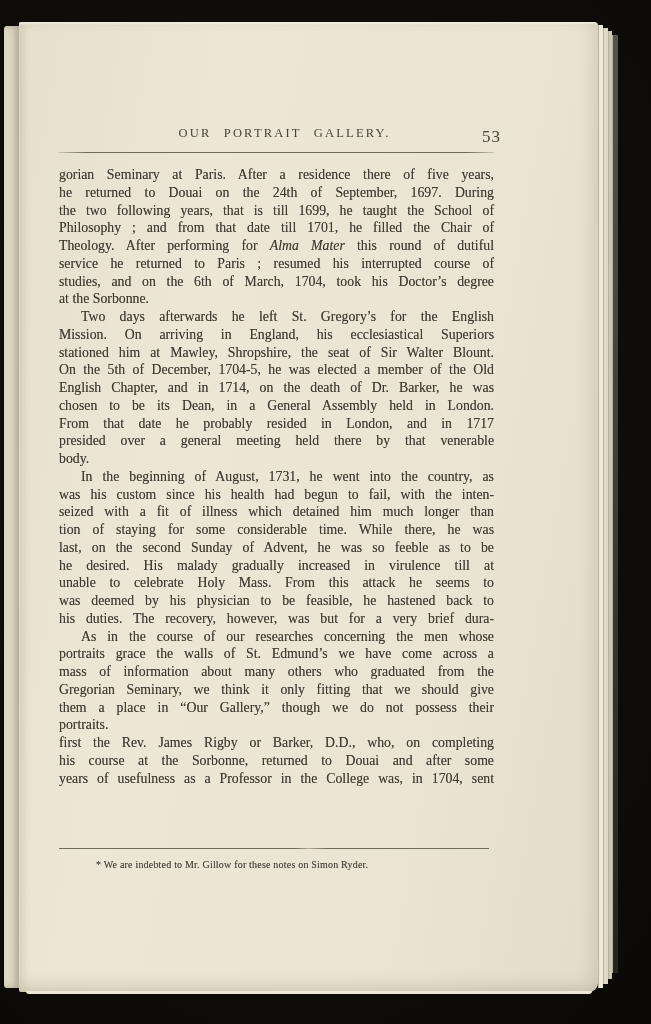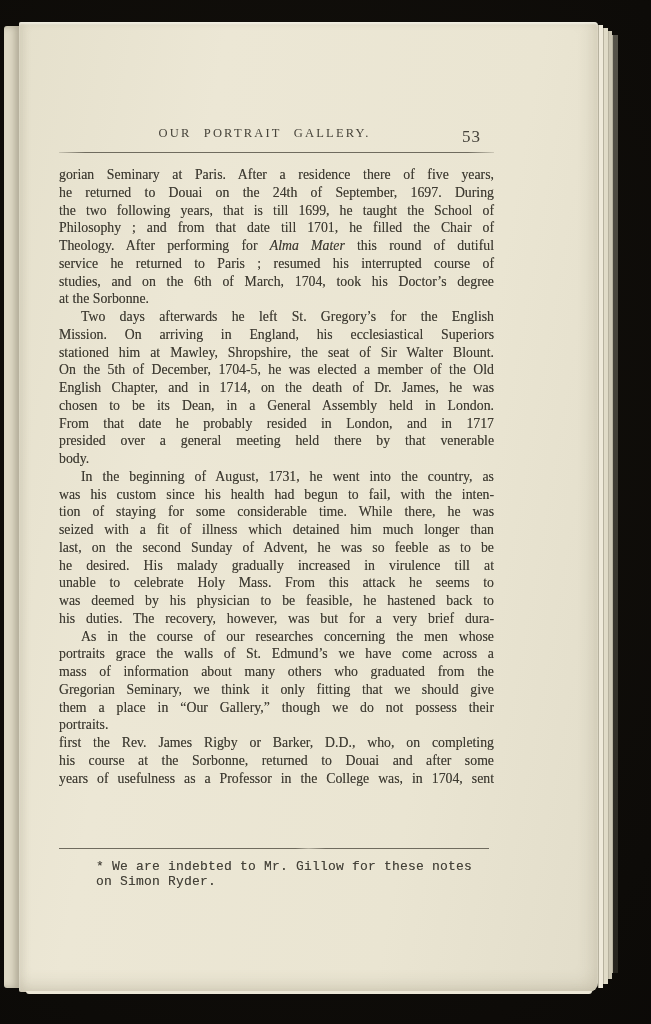--- a/index.html
+++ b/index.html
@@ -43,21 +43,21 @@
   .edge-3 { left: 608px; top: 31px; width: 4px; height: 948px; background: #ccc7b4; }
   .edge-4 { left: 612px; top: 35px; width: 6px; height: 938px;
             background: linear-gradient(180deg, #56534a 0%, #3b3931 55%, #26241e 100%); }
   
   .bottom-edge {
     position: absolute; left: 26px; top: 991px; width: 566px; height: 3px;
     background: #ece7d6; border-radius: 0 0 4px 4px;
   }
 
   
-  .pg-header { position: absolute; left: 28px; top: 104px; width: 435px; height: 20px; }
+  .pg-header { position: absolute; left: 48px; top: 104px; width: 435px; height: 20px; }
   .running-title {
     display: block; text-align: center;
     font-size: 12.5px; letter-spacing: 2.2px; word-spacing: 7px;
     color: #46433a;
   }
   .page-number {
     position: absolute; right: 1px; top: 1px;
     font-size: 17px; letter-spacing: 1px; color: #45423a;
   }
   .header-rule {
@@ -72,23 +72,22 @@
   .line { text-align: justify; text-align-last: justify; }
   .line.flush { text-align-last: left; }
   .line.indent { padding-left: 22px; }
   .line em { font-style: italic; }
   .footnote-rule {
     position: absolute; left: 40px; top: 826px; width: 430px; height: 1px;
     background: linear-gradient(90deg, var(--rule) 0%, var(--rule) 55%, rgba(111,107,94,.45) 58%, var(--rule) 62%, var(--rule) 100%);
   }
   .footnote {
     position: absolute; left: 40px; top: 837px; width: 435px; padding-left: 37px;
-    font-size: 13px; letter-spacing: .2px; color: #46433a;
+    font-size: 10px; letter-spacing: .2px; color: #46433a;
     text-shadow: 0 0 .4px rgba(62,59,50,.5);
-    font-family: Liberation Mono, monospace;
   }
 </style>
 </head>
 <body>
 
 <div class="scan">
   <div class="page-under-left"></div>
 
   <div class="page">
     <div class="pg-header">
@@ -106,31 +105,31 @@
           <div class="line">Theology. After performing for <em>Alma Mater</em> this round of dutiful</div>
           <div class="line">service he returned to Paris ; resumed his interrupted course of</div>
           <div class="line">studies, and on the 6th of March, 1704, took his Doctor’s degree</div>
           <div class="line flush">at the Sorbonne.</div>
         </div>
         <div class="para">
           <div class="line indent">Two days afterwards he left St. Gregory’s for the English</div>
           <div class="line">Mission. On arriving in England, his ecclesiastical Superiors</div>
           <div class="line">stationed him at Mawley, Shropshire, the seat of Sir Walter Blount.</div>
           <div class="line">On the 5th of December, 1704-5, he was elected a member of the Old</div>
-          <div class="line">English Chapter, and in 1714, on the death of Dr. James, he was</div>
+          <div class="line">English Chapter, and in 1714, on the death of Dr. Barker, he was</div>
           <div class="line">chosen to be its Dean, in a General Assembly held in London.</div>
           <div class="line">From that date he probably resided in London, and in 1717</div>
           <div class="line">presided over a general meeting held there by that venerable</div>
           <div class="line flush">body.</div>
         </div>
         <div class="para">
           <div class="line indent">In the beginning of August, 1731, he went into the country, as</div>
           <div class="line">was his custom since his health had begun to fail, with the inten-</div>
+          <div class="line">seized with a fit of illness which detained him much longer than</div>
           <div class="line">tion of staying for some considerable time. While there, he was</div>
-          <div class="line">seized with a fit of illness which detained him much longer than</div>
           <div class="line">last, on the second Sunday of Advent, he was so feeble as to be</div>
           <div class="line">he desired. His malady gradually increased in virulence till at</div>
           <div class="line">unable to celebrate Holy Mass. From this attack he seems to</div>
           <div class="line">was deemed by his physician to be feasible, he hastened back to</div>
           <div class="line">his duties. The recovery, however, was but for a very brief dura-</div>
         </div>
         <div class="para">
           <div class="line indent">As in the course of our researches concerning the men whose</div>
           <div class="line">portraits grace the walls of St. Edmund’s we have come across a</div>
           <div class="line">mass of information about many others who graduated from the</div>

